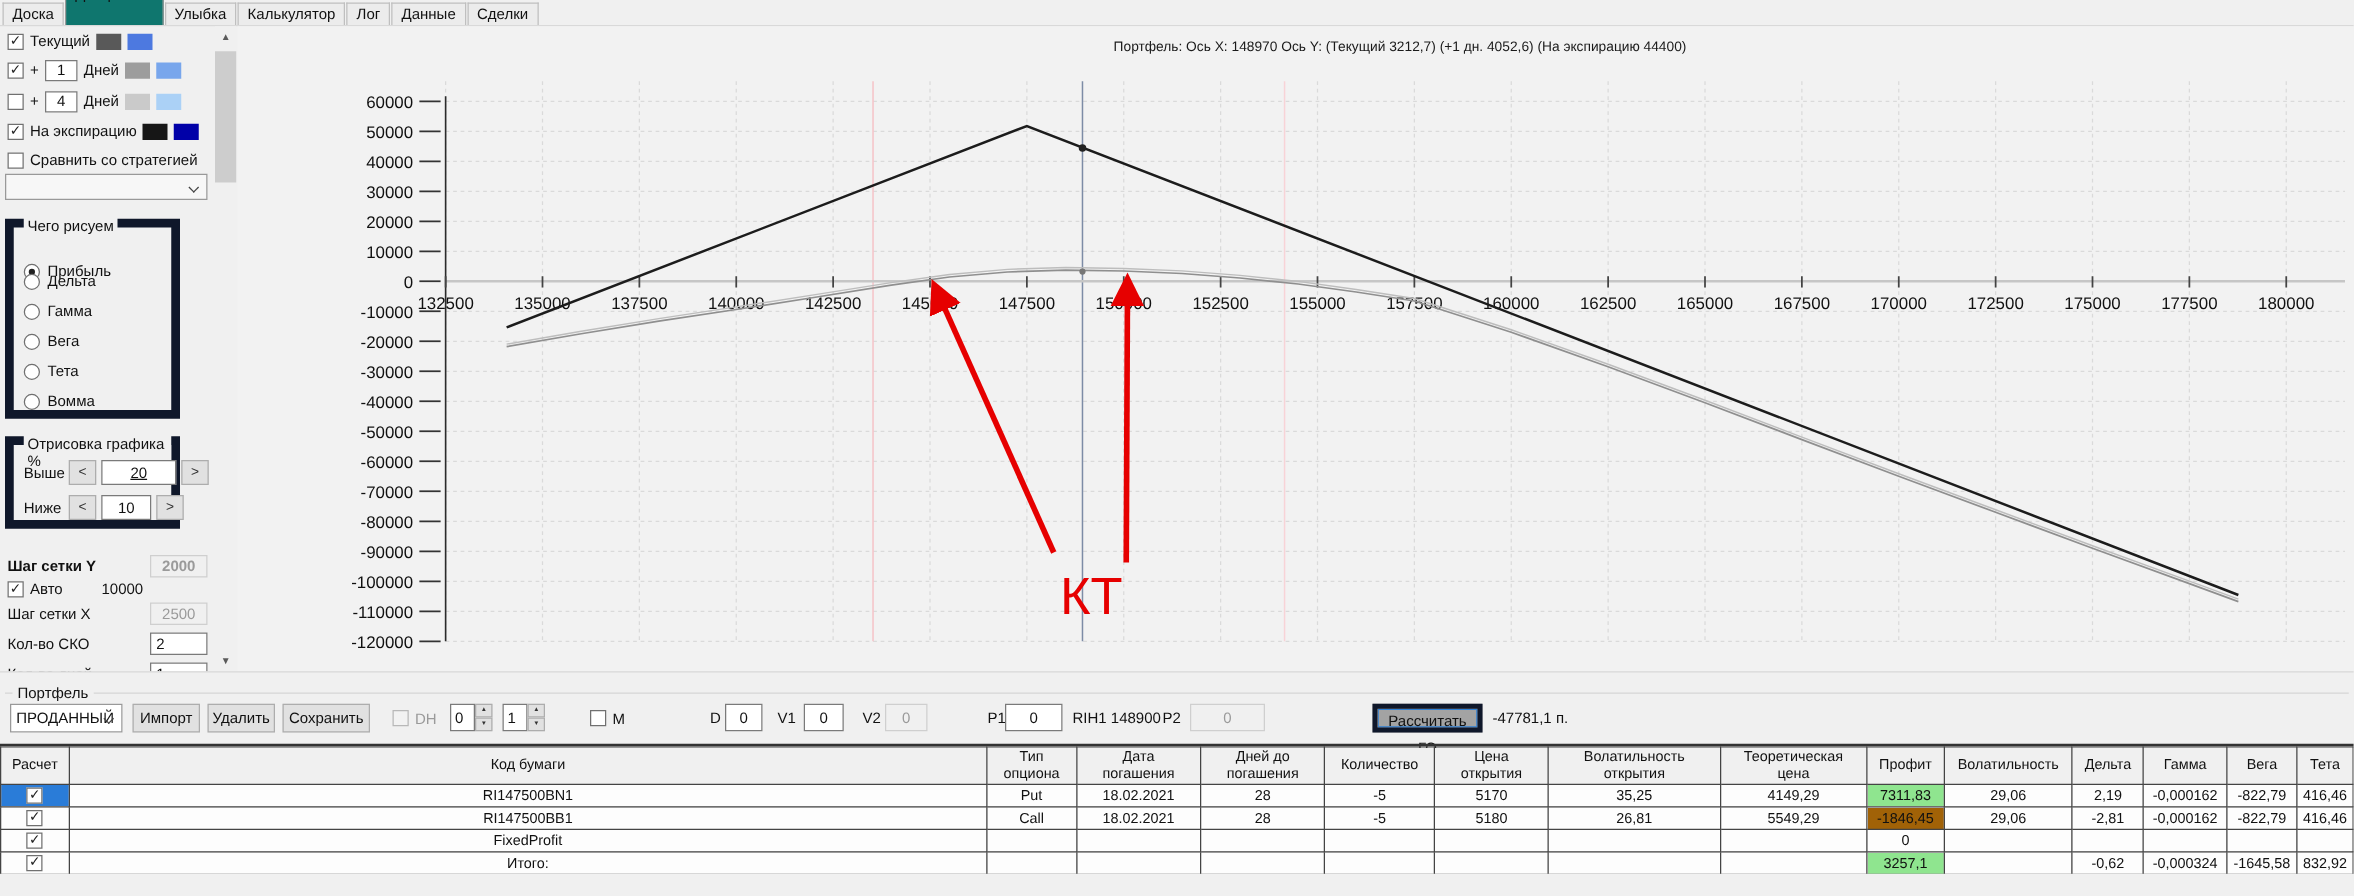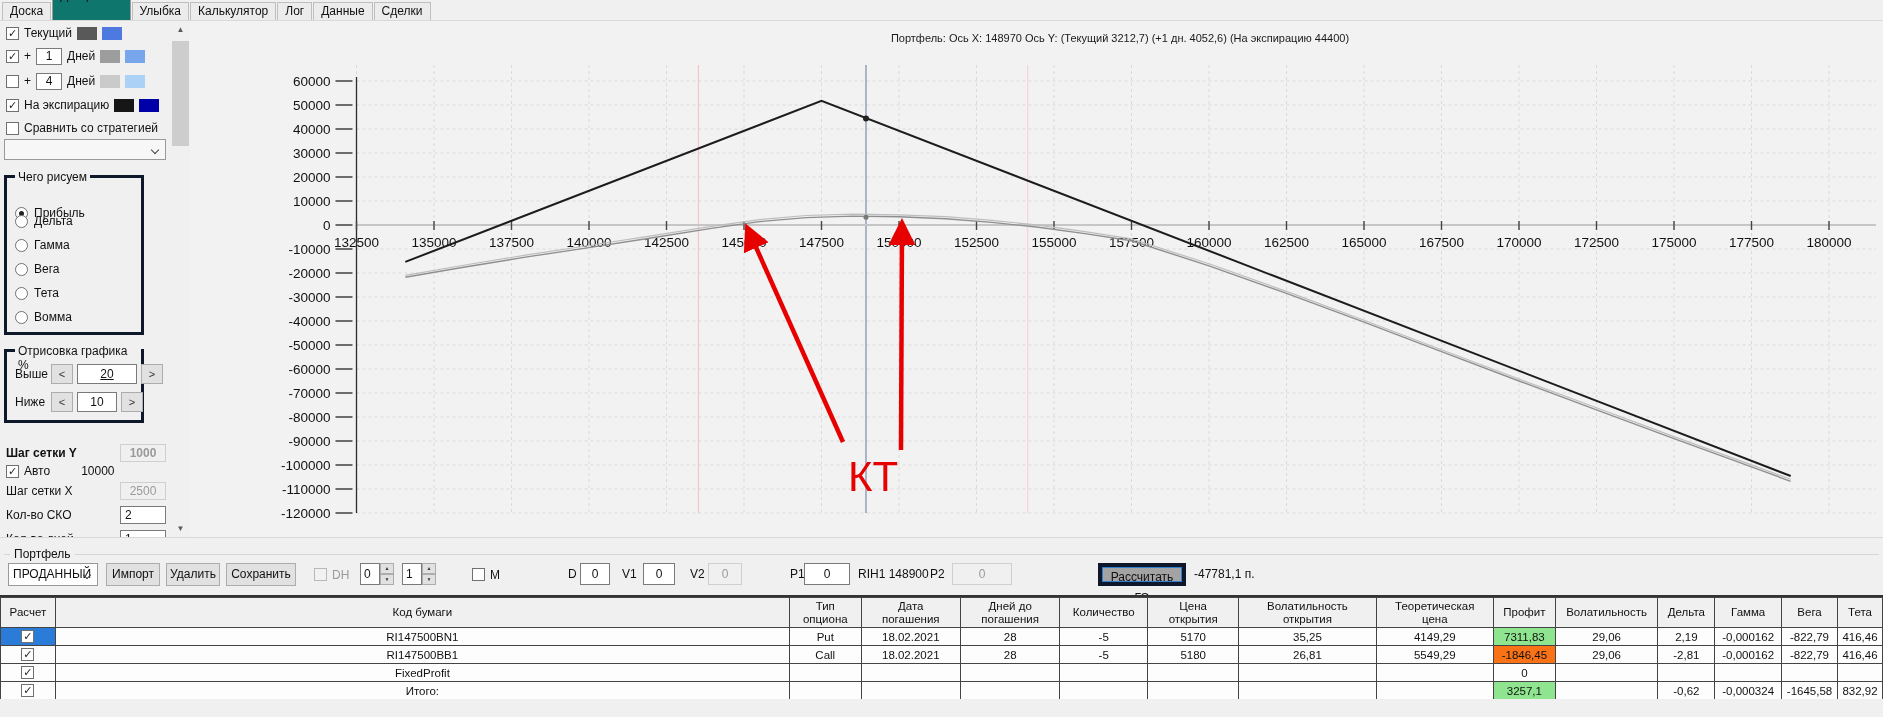--- a/index.html
+++ b/index.html
@@ -25,21 +25,21 @@
   .rb { width:13px; height:13px; border:1px solid #707070; border-radius:50%; background:#fff;
     display:inline-flex; align-items:center; justify-content:center; flex:0 0 13px; }
   .rb i { width:5px; height:5px; border-radius:50%; background:#222; display:none; }
   .rb.on i { display:block; }
   .swatch { width:20px; height:13px; display:inline-block; }
   .numbox { width:26px; height:17px; border:1px solid #7a7a7a; background:#fff; text-align:center;
     line-height:15px; font-size:12px; }
   .combo { height:21px; border:1px solid #999; background:#f7f7f7; position:relative; }
   .chev { position:absolute; right:7px; top:7px; width:6px; height:6px; border-right:1.4px solid #444;
     border-bottom:1.4px solid #444; transform:rotate(45deg); }
-  .grp { position:absolute; border:3px solid #0f172a; }
+  .grp { position:absolute; border:7px solid #0f172a; }
   .grp-lbl { position:absolute; top:-8px; left:8px; background:#f0f0f0; padding:0 3px; font-size:12px; }
   .sbtn { width:22px; height:20px; border:1px solid #adadad; background:#e1e1e1; text-align:center;
     line-height:18px; font-size:11px; color:#333; }
   .field { border:1px solid #7a7a7a; background:#fff; text-align:center; font-size:12px; }
   .field.dis { background:#f0f0f0; color:#9a9a9a; border-color:#cfcfcf; }
 
   
   #side-scroll { position:absolute; left:172px; top:21px; width:17px; height:520px; background:#f0f0f0; }
   .sc-arrow { position:absolute; left:0; width:17px; height:17px; background:#f0f0f0; color:#5a5a5a;
     font-size:8px; text-align:center; line-height:17px; }
@@ -72,21 +72,21 @@
   
   #table-wrap { position:absolute; left:0; top:595px; width:1883px; height:104px; overflow:hidden;
     border-top:2px solid #333; }
   table { border-collapse:collapse; table-layout:fixed; }
   th,td { border:1px solid #444; font-size:11.5px; font-weight:normal; text-align:center;
     overflow:hidden; white-space:nowrap; padding:0 2px; }
   thead th { height:30px; background:#f0f0f0; line-height:13px; }
   tbody td { height:18px; background:#fdfdfd; }
   td.sel-cell { background:#2a7cd8; }
   td.green { background:#8fe58f; }
-  td.red { background:#f97316; }
+  td.red { background:#a16207; }
   .tbl-cb { display:inline-block; width:13px; height:13px; background:#fff; border:1px solid #707070;
     font-size:11px; line-height:11px; color:#222; vertical-align:middle; }
 
   .red-annot { fill:#e60000; }
 </style>
 </head>
 <body>
 
 <div id="app">
 
@@ -179,21 +179,21 @@
       <div style="position:absolute; left:8px; top:40px; display:flex; align-items:center; gap:4px;">
         <span style="width:32px">Ниже</span>
         <span class="sbtn">&lt;</span>
         <span class="field" style="width:40px;height:20px;line-height:18px;">10</span>
         <span class="sbtn">&gt;</span>
       </div>
     </div>
 
     <div class="side-row" style="top:424px; width:160px;font-weight:bold;">
       <span style="flex:1">Шаг сетки Y</span>
-      <span class="field dis" style="width:46px;height:18px;line-height:16px;">1000</span>
+      <span class="field dis" style="width:46px;height:18px;line-height:16px;">2000</span>
     </div>
     <div class="side-row" style="top:442px;">
       <span class="cb">✓</span>
       <span>Авто</span>
       <span style="margin-left:26px">10000</span>
     </div>
     <div class="side-row" style="top:462px; width:160px;">
       <span style="flex:1">Шаг сетки X</span>
       <span class="field dis" style="width:46px;height:18px;line-height:16px;">2500</span>
     </div>

